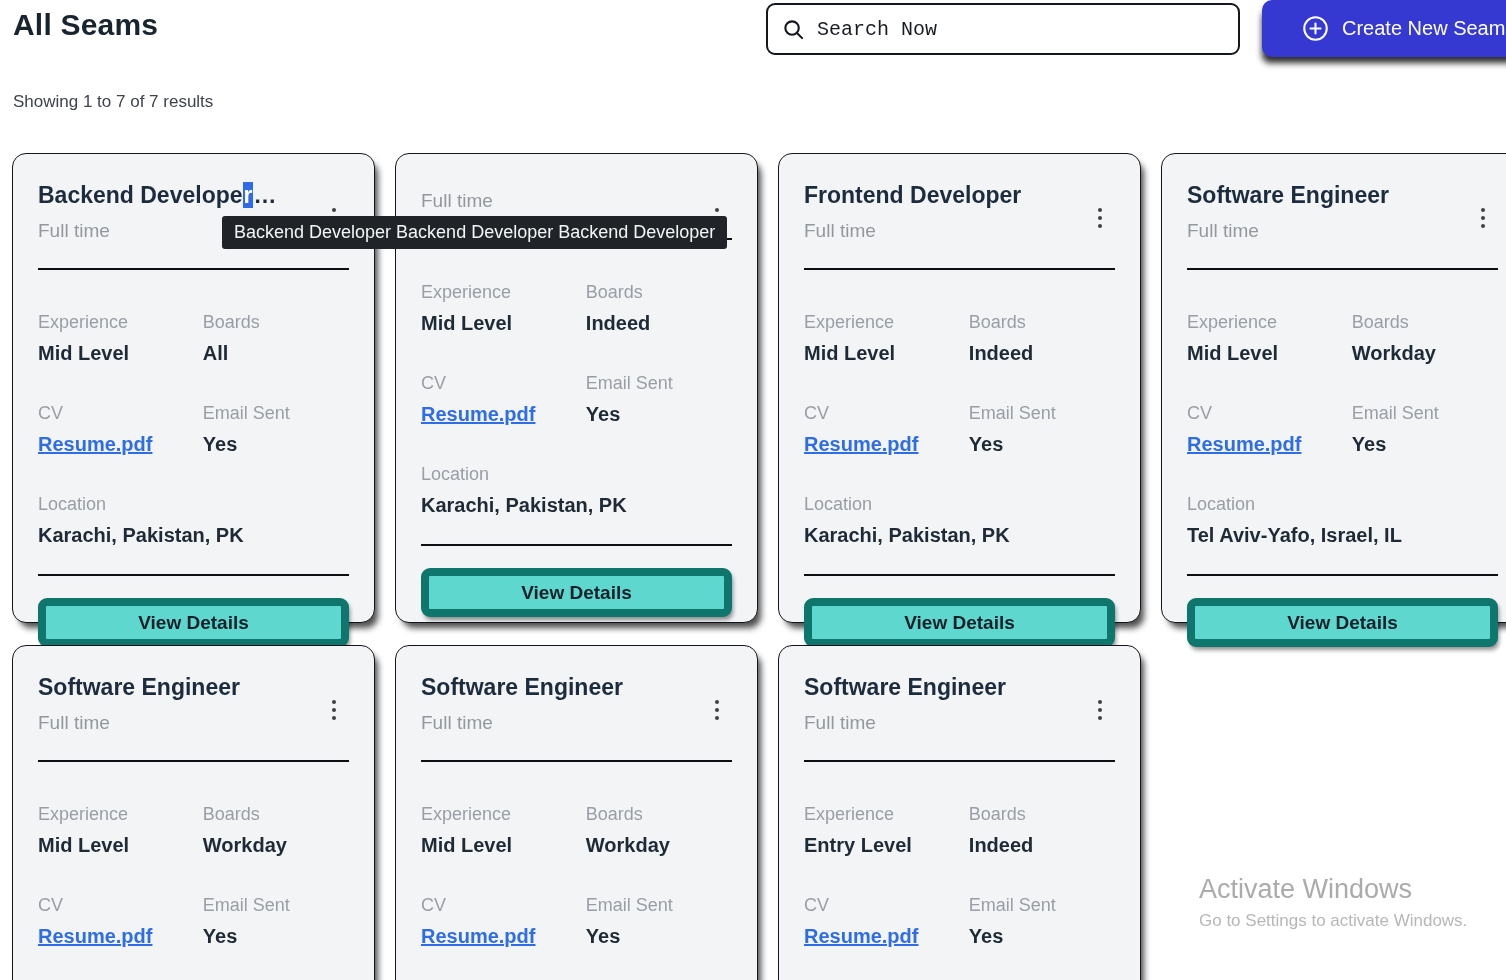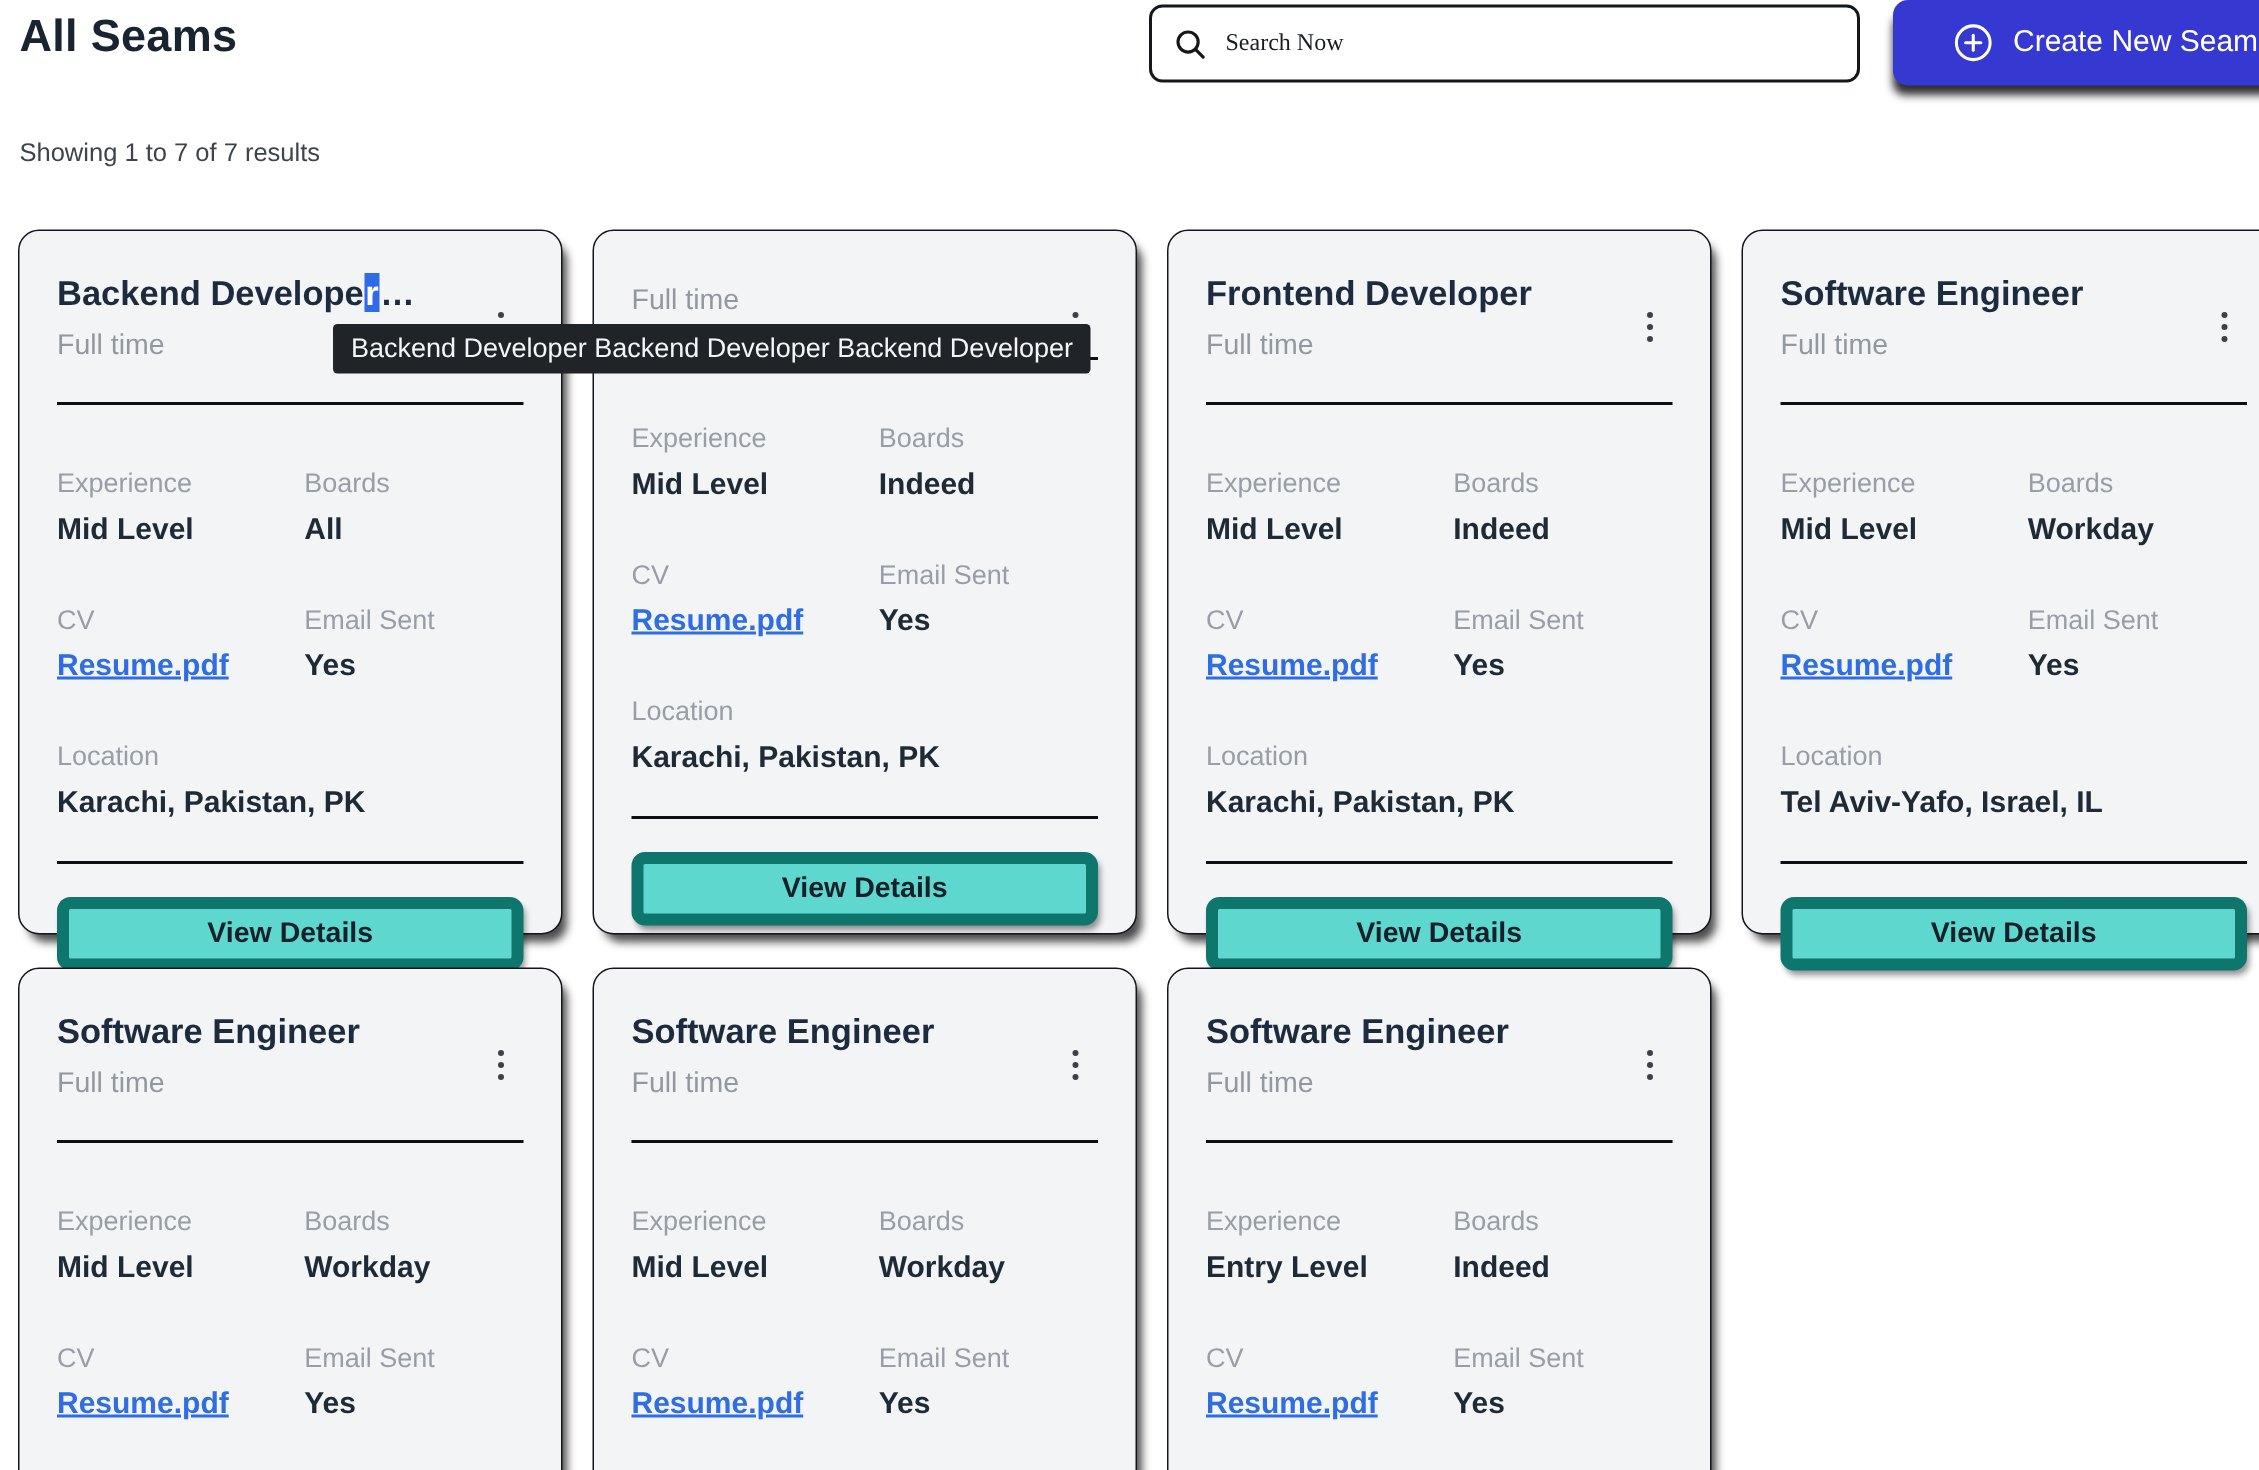--- a/index.html
+++ b/index.html
@@ -9,22 +9,22 @@
 
   
   .page-title { position:absolute; left:13px; top:8px; font-size:30px; font-weight:700;
                 color:#182430; letter-spacing:.2px; }
   .results-summary { position:absolute; left:13px; top:92px; font-size:17px; color:#3e444c; }
 
   .search-box { position:absolute; left:766px; top:3px; width:474px; height:52px;
                 border:2px solid #14171c; border-radius:9px; background:#fff;
                 display:flex; align-items:center; padding:0 14px; }
   .search-box svg { flex:0 0 auto; margin-right:12px; }
-  .search-input { border:none; outline:none; flex:1; font-size:16px; color:#8b5cf6;
-                  font-family:Liberation Serif, serif; background:transparent; }
+  .search-input { border:none; outline:none; flex:1; font-size:20px; color:#8b5cf6;
+                  font-family:Liberation Mono, monospace; background:transparent; }
   .search-input::placeholder { color:#191d23; opacity:1; }
 
   .create-btn { position:absolute; left:1262px; top:0; width:272px; height:57px;
                 background:#3539d2; color:#fff; border:none; border-radius:10px;
                 display:flex; align-items:center; gap:13px; padding-left:40px;
                 font-size:20px; font-family:"Liberation Sans", sans-serif;
                 box-shadow:-2px 8px 6px -2px rgba(10,10,10,.85); cursor:pointer; }
   .create-btn svg { flex:0 0 auto; }
 
   
@@ -308,14 +308,18 @@
             <div class="f-value">Karachi, Pakistan, PK</div>
           </div>
       </div>
 
     </div>
 
   </div>
 
   <div class="tooltip">Backend Developer Backend Developer Backend Developer</div>
 
+  <div class="watermark">
+    <div class="wm-1">Activate Windows</div>
+    <div class="wm-2">Go to Settings to activate Windows.</div>
+  </div>
 
 </div>
 
 </body></html>

